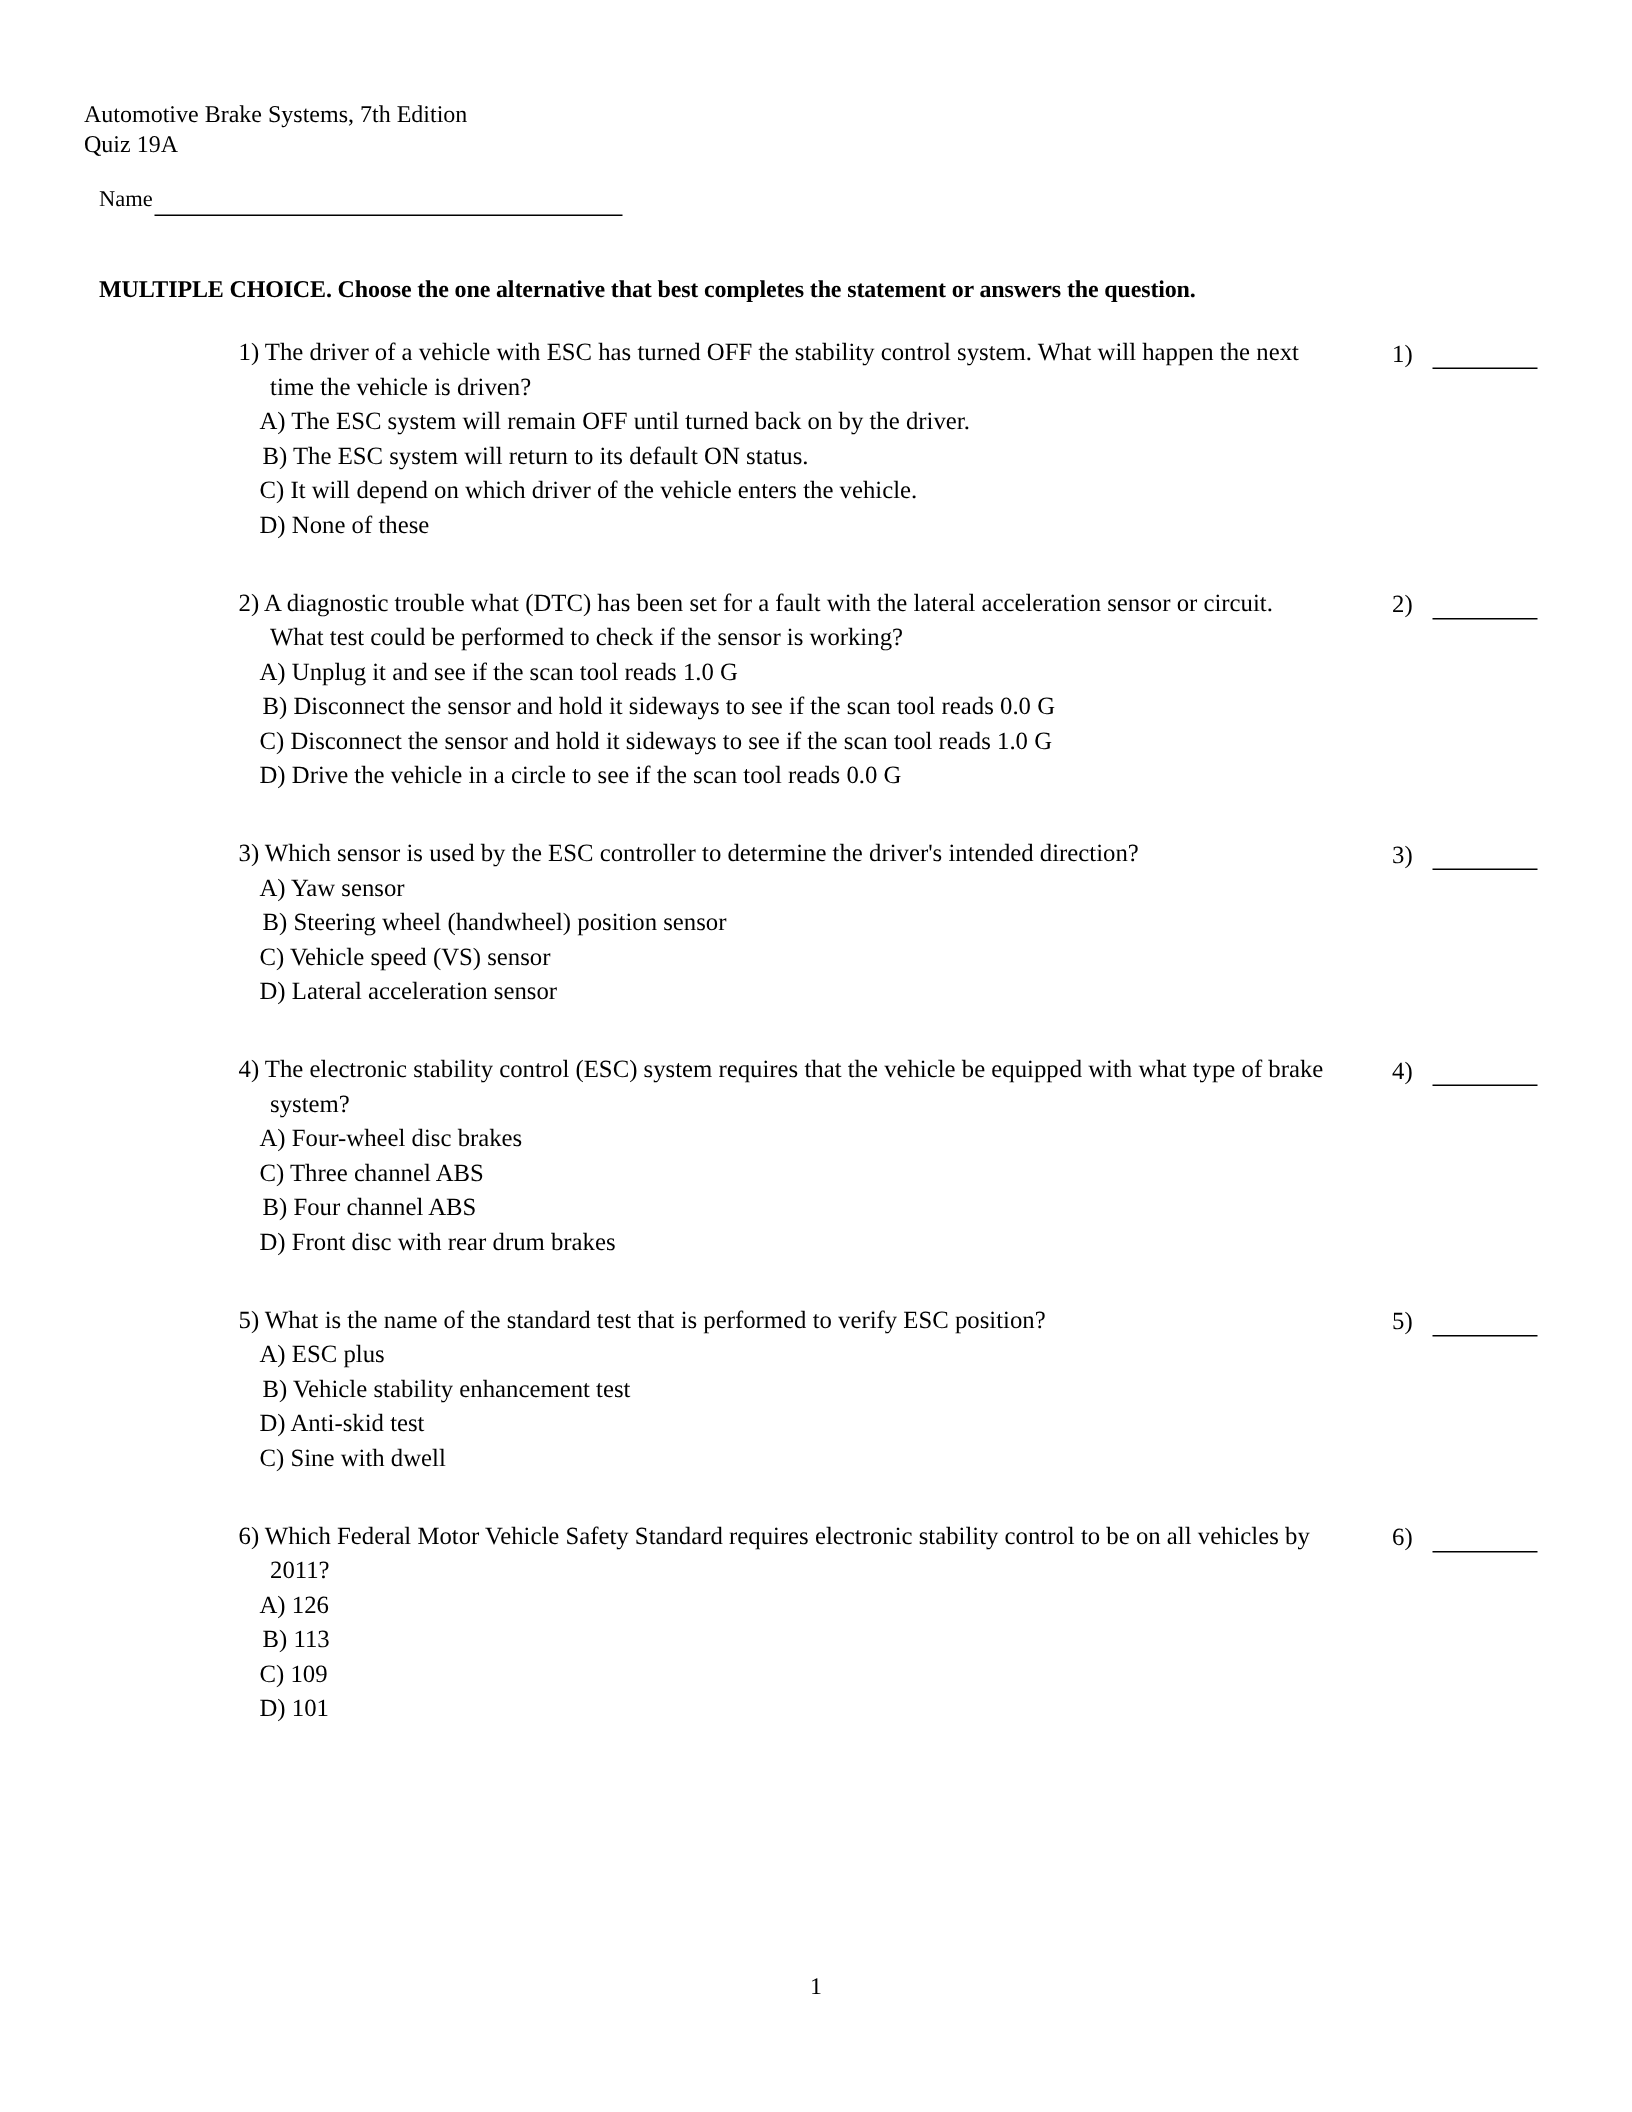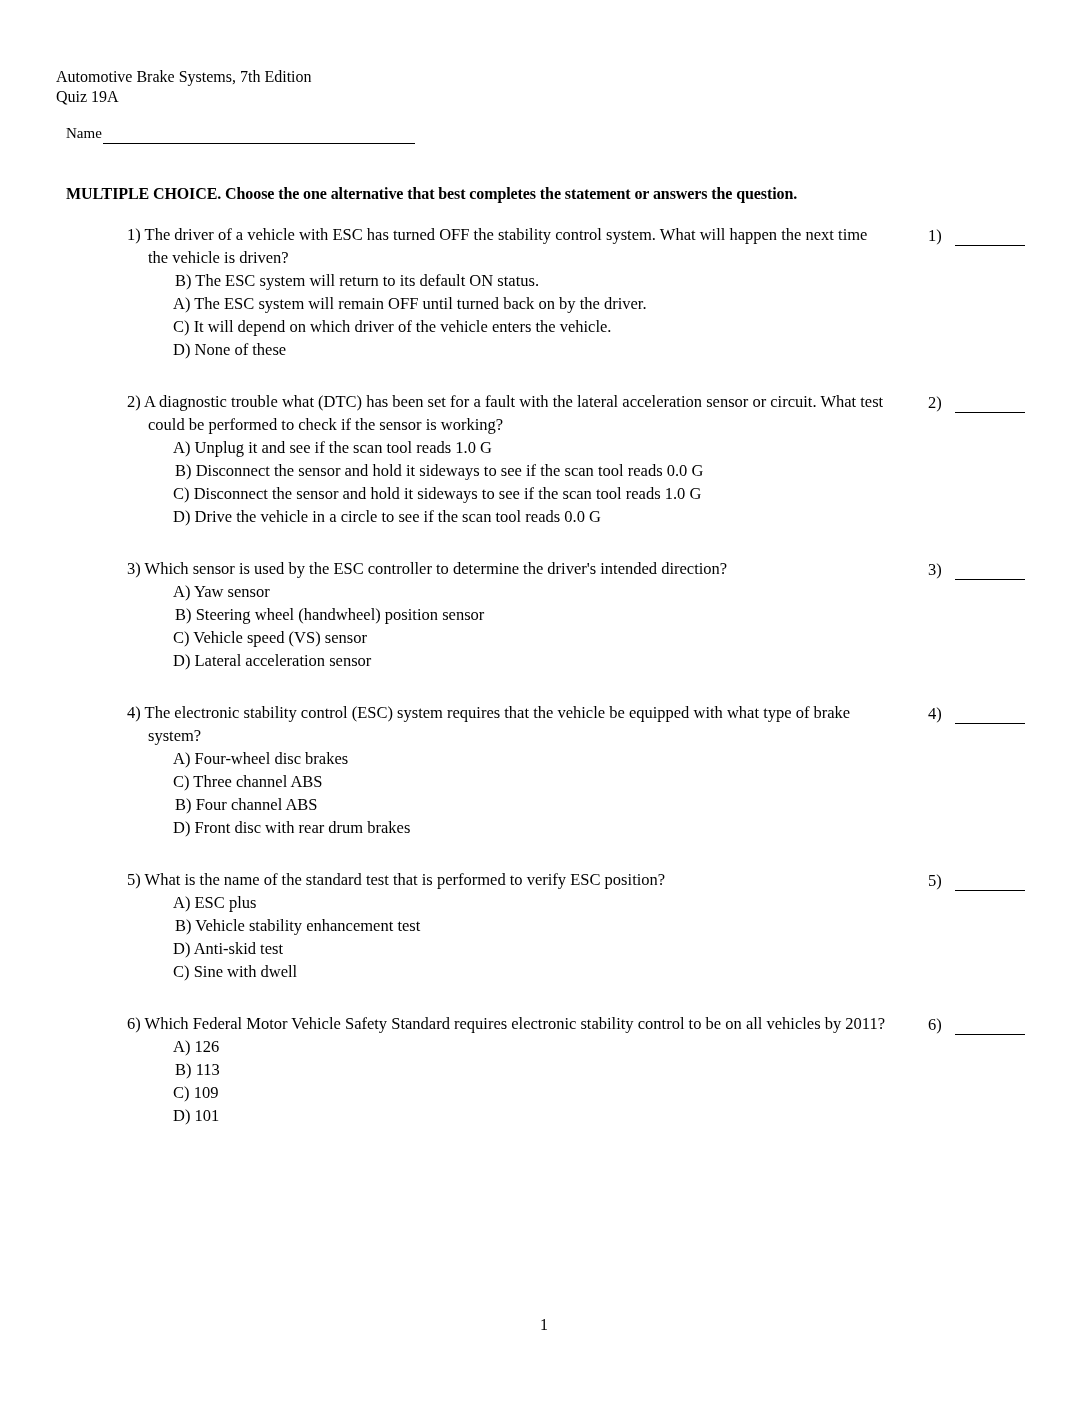--- a/index.html
+++ b/index.html
@@ -5,21 +5,21 @@
   html, body { margin: 0; padding: 0; background: #ffffff; }
   body {
     width: 1088px; height: 1408px; position: relative; overflow: hidden;
     color: #000; font-family: "Liberation Serif", "DejaVu Serif", serif;
   }
   .header { position: absolute; left: 56px; top: 67px; font-size: 16px; line-height: 20px; }
   .name-line { position: absolute; left: 66px; top: 125px; font-size: 15px; display: flex; align-items: flex-start; }
   .name-underline { display: inline-block; width: 312px; border-bottom: 1px solid #000; height: 18px; margin-left: 1px; }
   .instructions { position: absolute; left: 66px; top: 185px; font-size: 16px; font-weight: bold; letter-spacing: -0.1px; }
   .question { position: absolute; left: 127px; width: 760px; font-size: 16.5px; line-height: 23px; }
-  .q-stem { padding-left: 21px; text-indent: -21px; }
+  .q-stem { padding-left: 21px; text-indent: -21px; margin-left: 32px; }
   .option { padding-left: 46px; }
   .option.b { padding-left: 48px; }
   .answer-slot { position: absolute; left: 928px; font-size: 16.5px; display: flex; align-items: flex-end; }
   .answer-blank { display: inline-block; width: 70px; border-bottom: 1.5px solid #000; height: 15px; margin-left: 13px; }
   .page-number { position: absolute; left: 0; width: 1088px; top: 1316px; text-align: center; font-size: 16px; }
 </style>
 </head>
 <body>
 
 <div class="header">
@@ -29,22 +29,22 @@
 
 <div class="name-line">
   <span>Name</span>
   <span class="name-underline"></span>
 </div>
 
 <div class="instructions">MULTIPLE CHOICE.  Choose the one alternative that best completes the statement or answers the question.</div>
 
 <div class="question" style="top:223px;">
   <div class="q-stem"><span>1)</span> <span>The driver of a vehicle with ESC has turned OFF the stability control system. What will happen the next time the vehicle is driven?</span></div>
+  <div class="option">A) The ESC system will remain OFF until turned back on by the driver.</div>
   <div class="option b">B) The ESC system will return to its default ON status.</div>
-  <div class="option">A) The ESC system will remain OFF until turned back on by the driver.</div>
   <div class="option">C) It will depend on which driver of the vehicle enters the vehicle.</div>
   <div class="option">D) None of these</div>
 </div>
 <div class="answer-slot" style="top:226px;">
   <span>1)</span>
   <span class="answer-blank"></span>
 </div>
 
 <div class="question" style="top:390px;">
   <div class="q-stem"><span>2)</span> <span>A diagnostic trouble what (DTC) has been set for a fault with the lateral acceleration sensor or circuit. What test could be performed to check if the sensor is working?</span></div>

